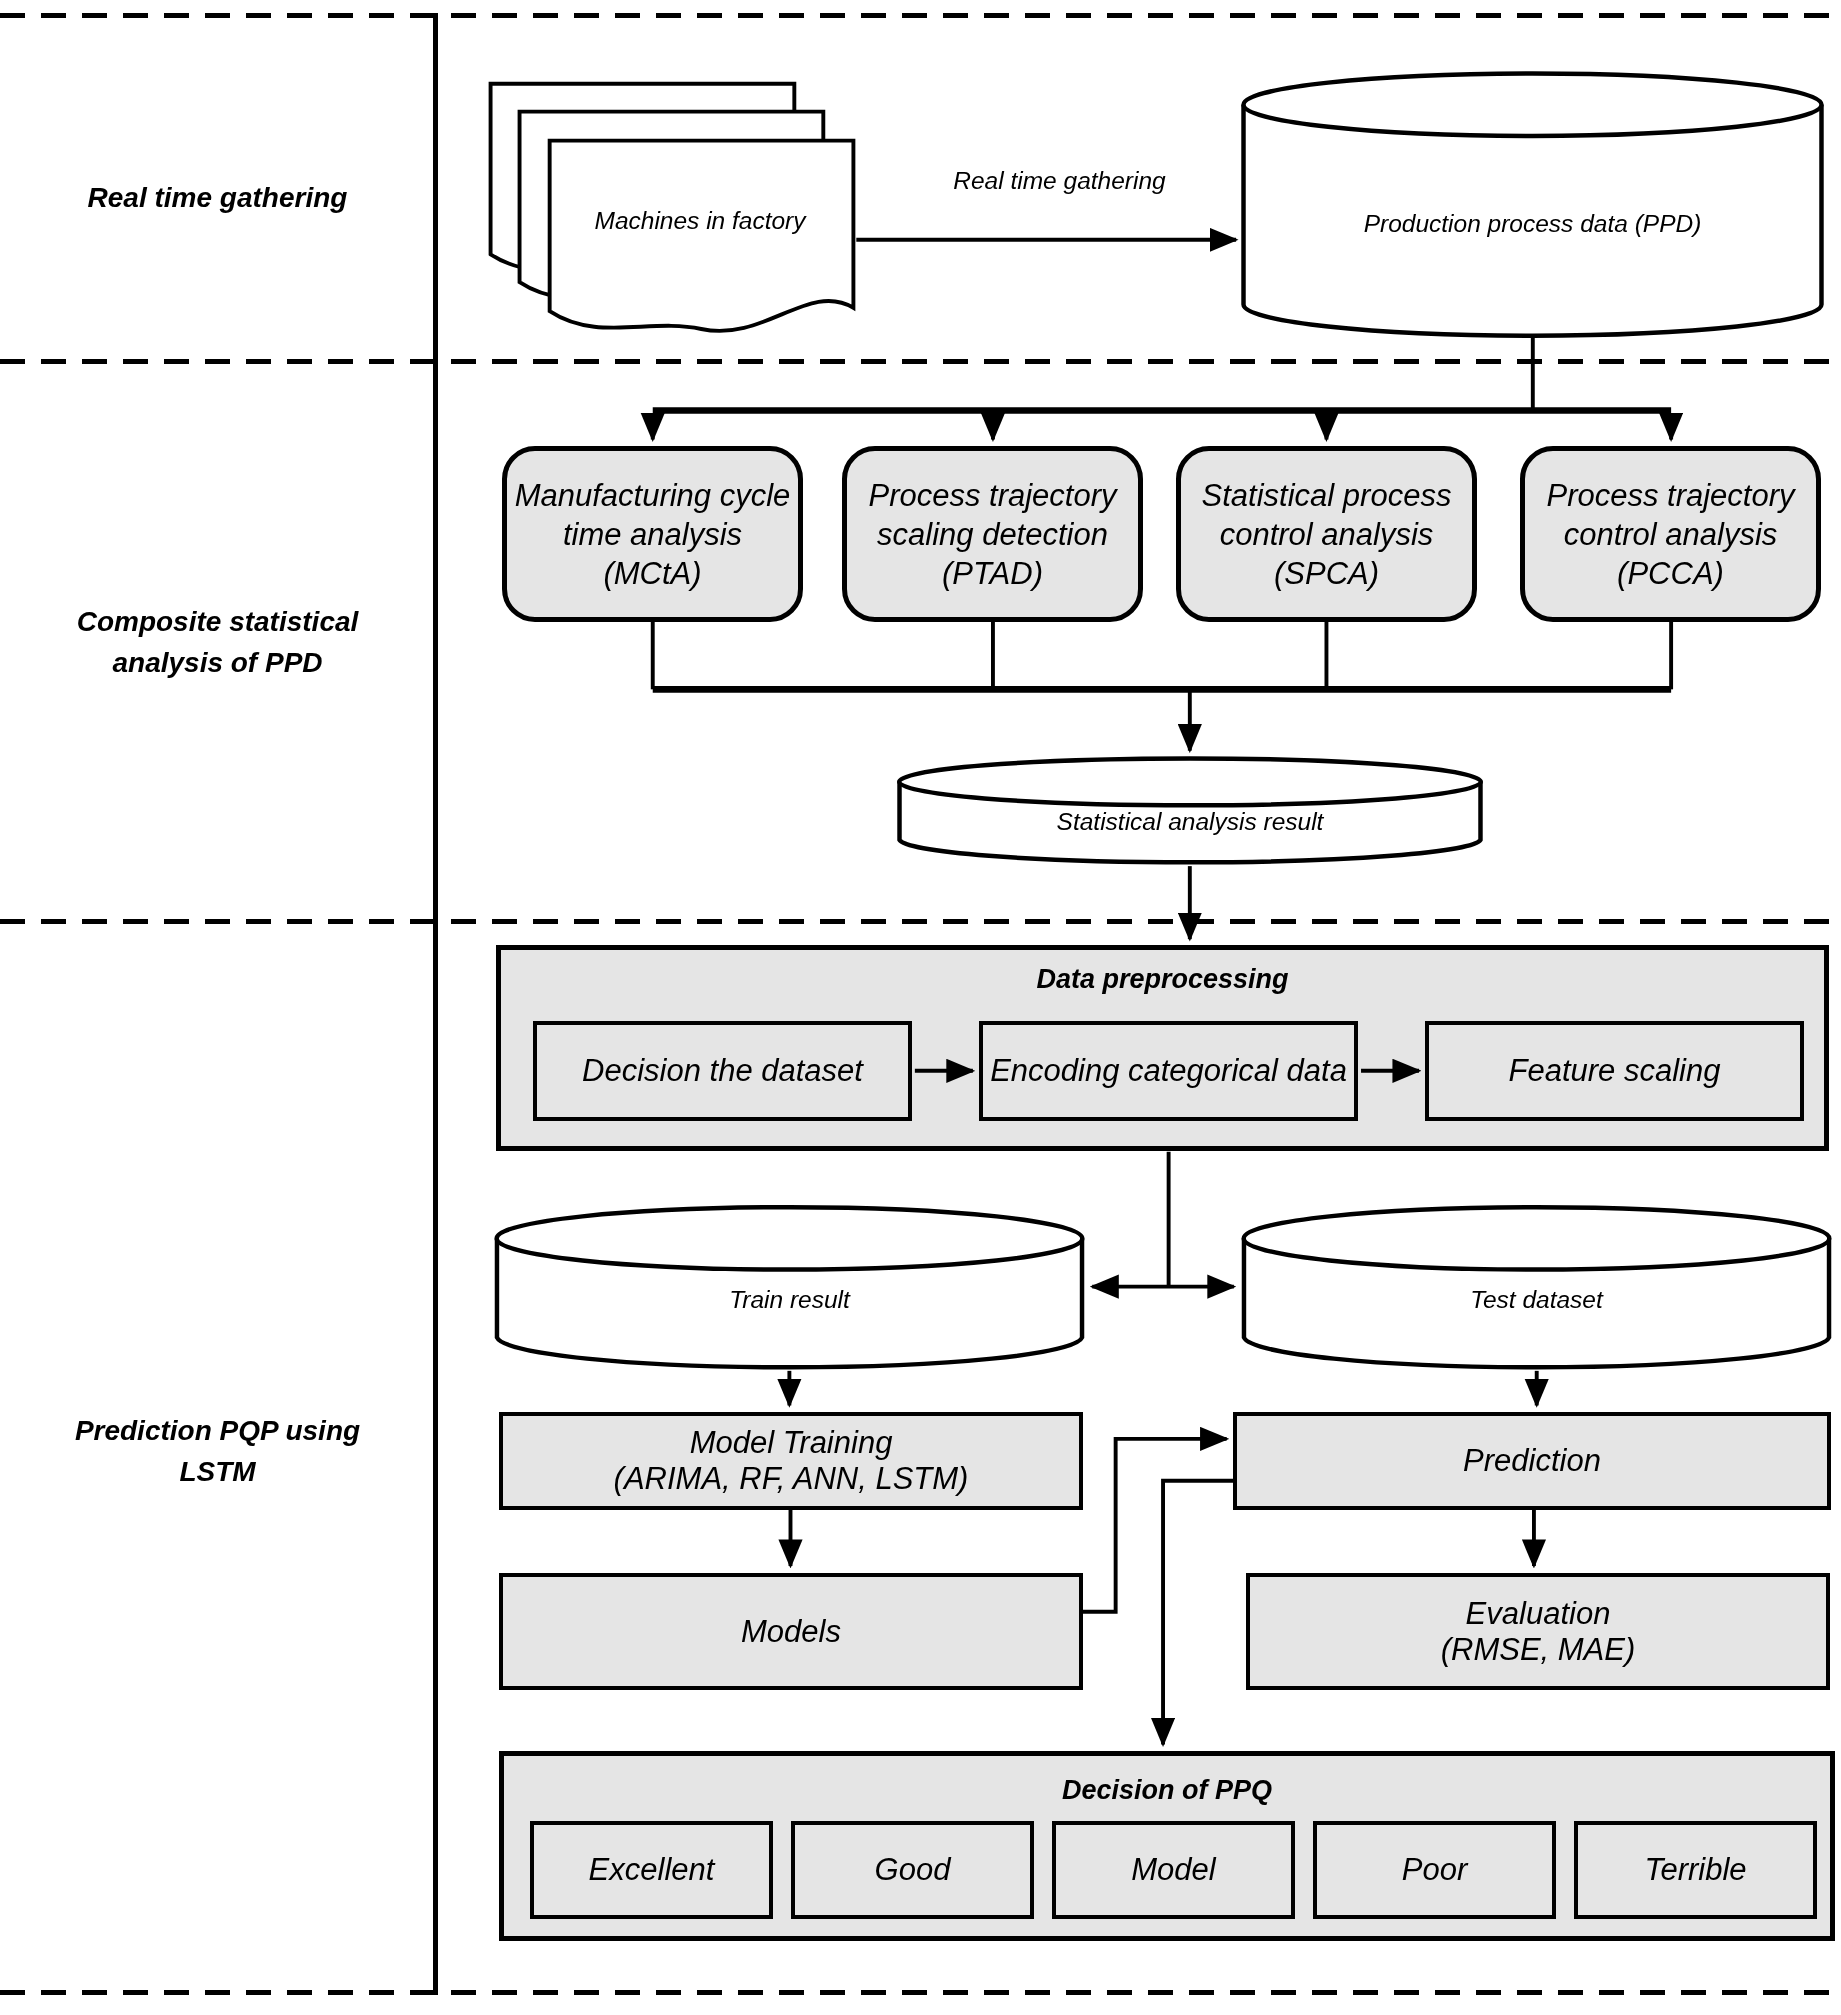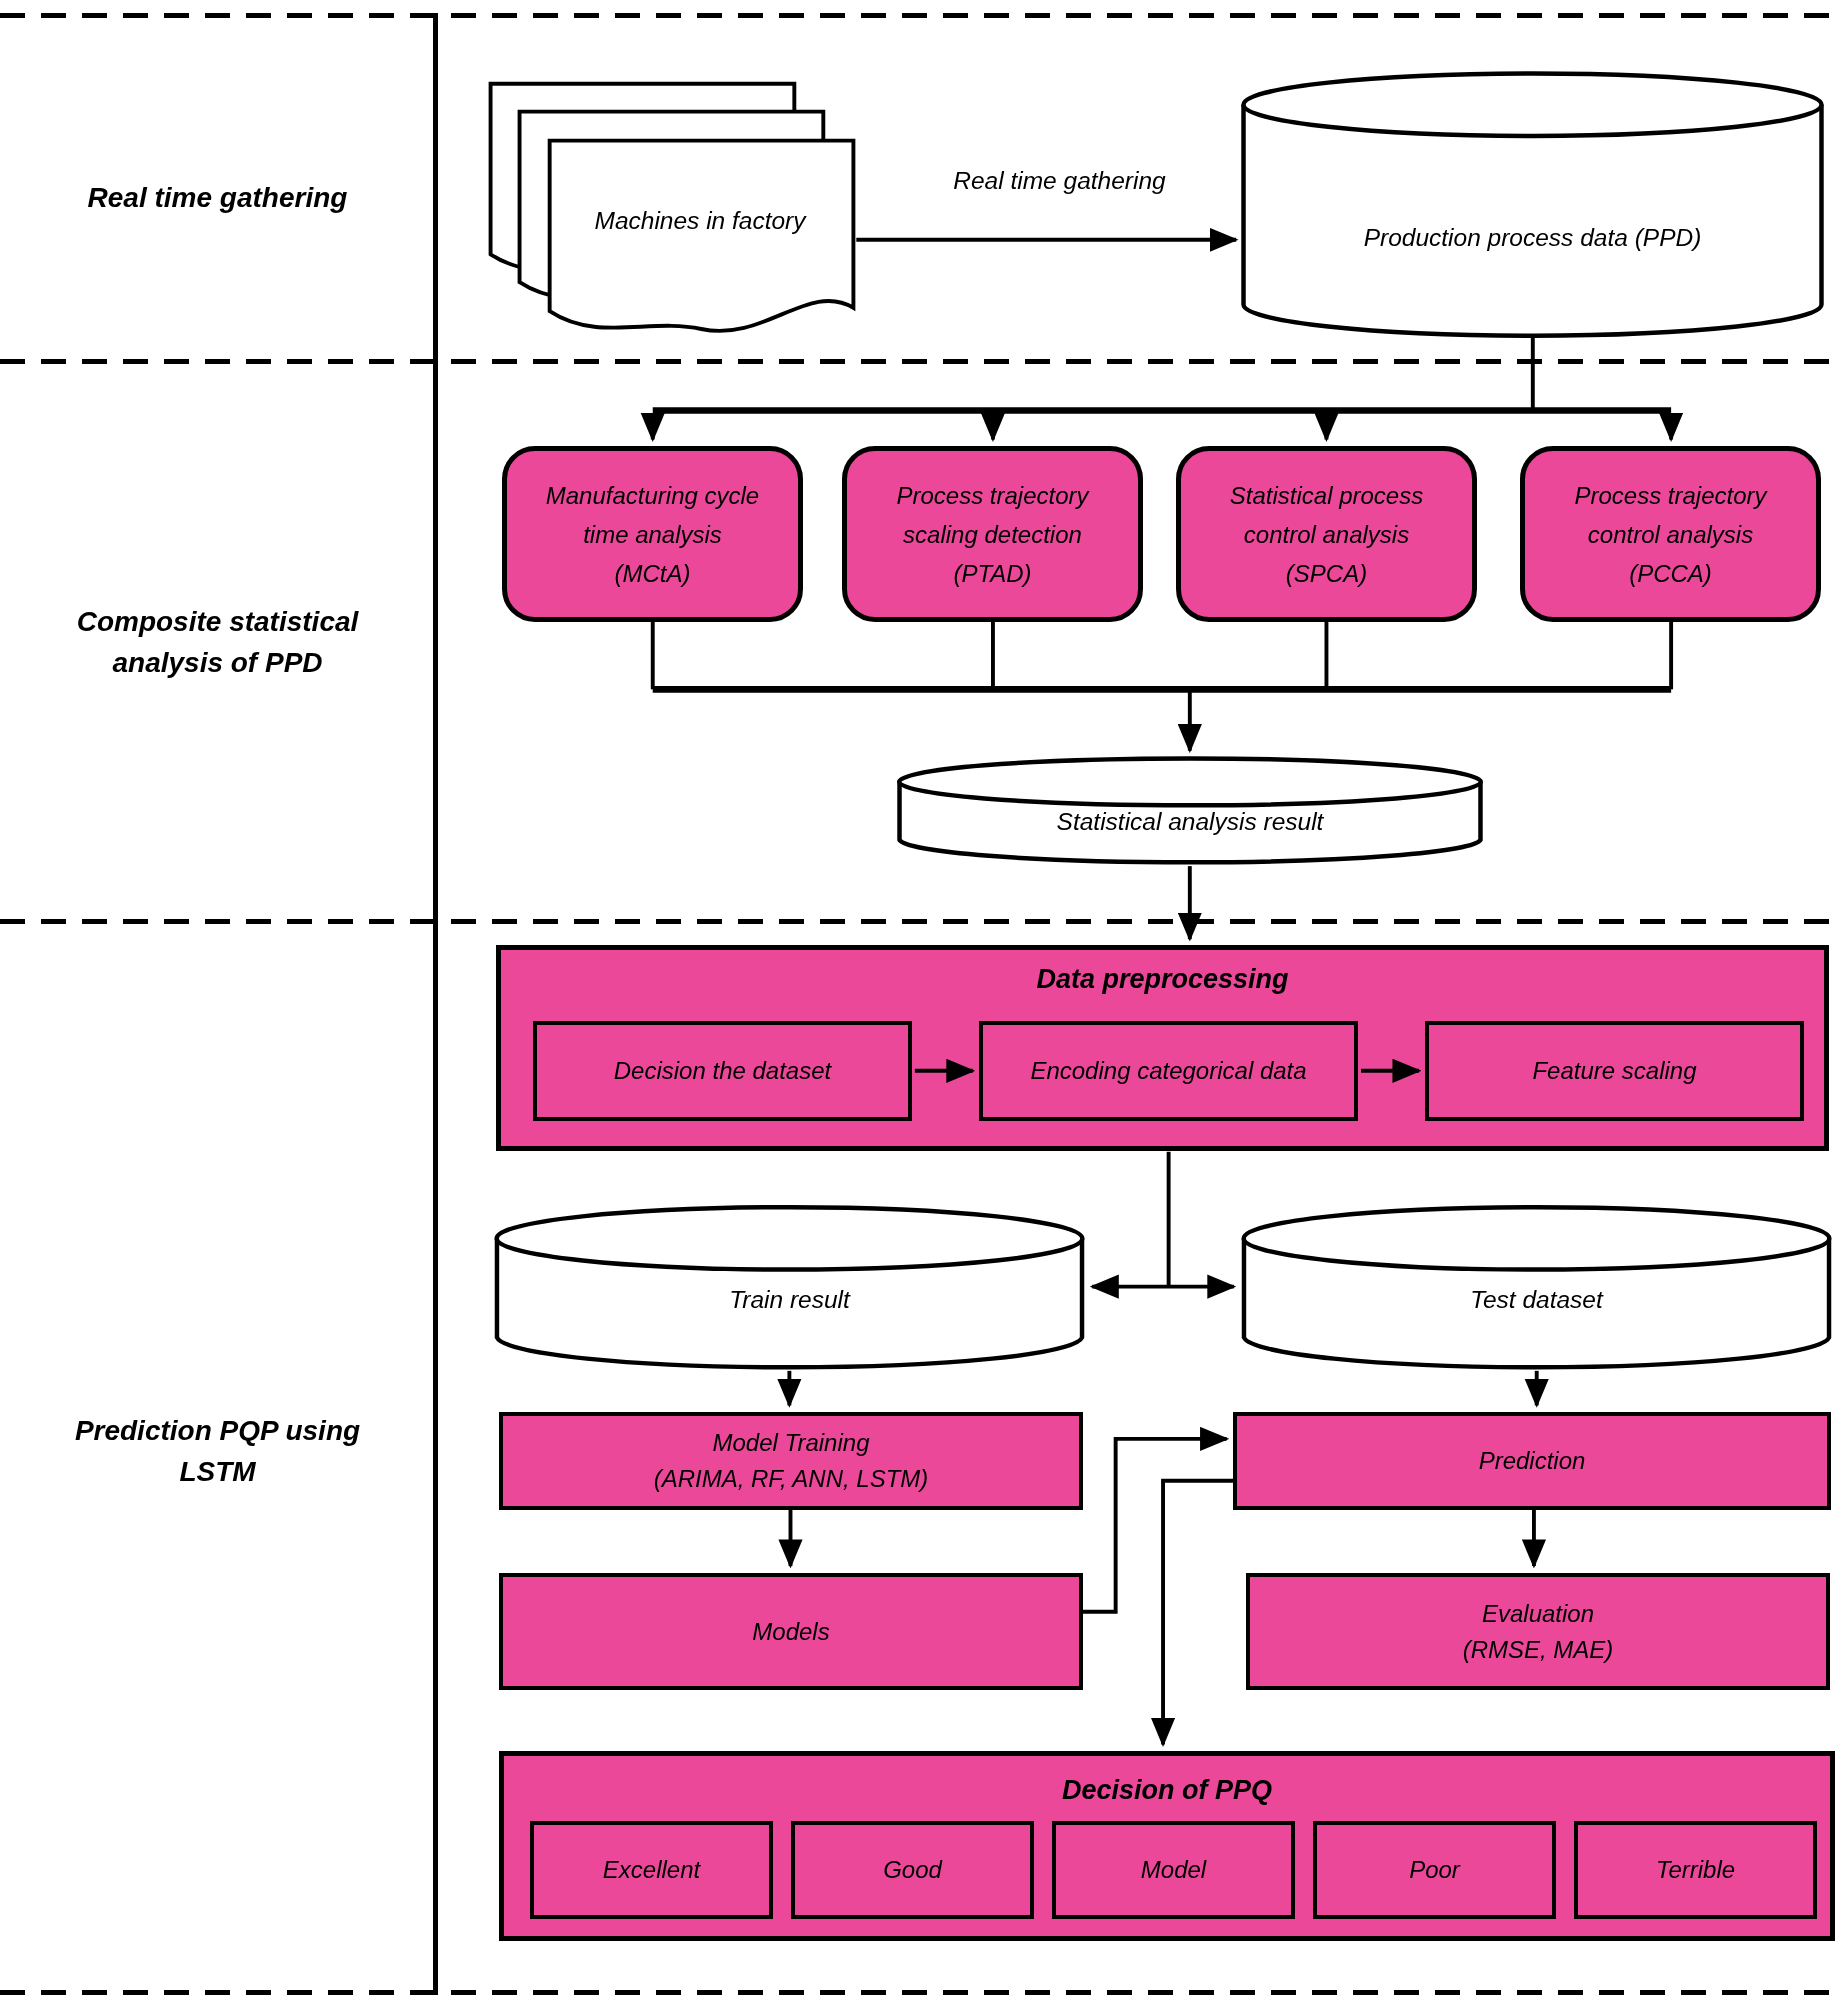--- a/index.html
+++ b/index.html
@@ -17,23 +17,23 @@
   .dashed-h{
     position:absolute;left:0;width:1842px;height:5px;
     background:repeating-linear-gradient(to right,#000 0 24.5px,transparent 24.5px 41px);
   }
   .vline{position:absolute;background:#000;}
   .lane-label{
     position:absolute;font-weight:bold;font-size:28px;line-height:41px;
     text-align:center;color:#000;
   }
   .box{
-    position:absolute;box-sizing:border-box;background:#ec4899;border:4.5px solid #000;
+    position:absolute;box-sizing:border-box;background:#e5e5e5;border:4.5px solid #000;
     display:flex;flex-direction:column;align-items:center;justify-content:center;
-    text-align:center;font-size:24px;line-height:36px;color:#000;
+    text-align:center;font-size:31px;line-height:36px;color:#000;
   }
   .rounded{border-radius:33px;border-width:5px;line-height:39px;}
   .container-box{border-width:5.6px;}
   .flow-title{
     position:absolute;font-weight:bold;font-size:27px;text-align:center;color:#000;
   }
   .cyl-label{
     position:absolute;box-sizing:border-box;display:flex;align-items:center;justify-content:center;
     text-align:center;font-size:24.5px;color:#000;
   }
@@ -77,21 +77,21 @@
   <div class="cyl-label" style="left:552px;top:187px;width:296px;height:67px">Machines in factory</div>
 
   <div class="arrow-label" style="left:870px;top:167px;width:379px;height:36px">Real time gathering</div>
 
   <svg class="abs" style="left:1241px;top:70px" width="583" height="268" viewBox="0 0 1045 480">
     <g fill="#ffffff" stroke="#000000" stroke-width="8">
       <path d="M4.5,62 V420 A518,56 0 0 0 1040.5,420 V62"></path>
       <ellipse cx="522.5" cy="62" rx="518" ry="56"></ellipse>
     </g>
   </svg>
-  <div class="cyl-label" style="left:1241px;top:84px;width:583px;height:268px;padding-top:39px">Production process data (PPD)</div>
+  <div class="cyl-label" style="left:1241px;top:70px;width:583px;height:268px;padding-top:39px">Production process data (PPD)</div>
 
   <div class="box rounded" style="left:502px;top:446px;width:301px;height:176px">
     <div>Manufacturing cycle</div>
     <div>time analysis</div>
     <div>(MCtA)</div>
   </div>
   <div class="box rounded" style="left:842px;top:446px;width:301px;height:176px">
     <div>Process trajectory</div>
     <div>scaling detection</div>
     <div>(PTAD)</div>

